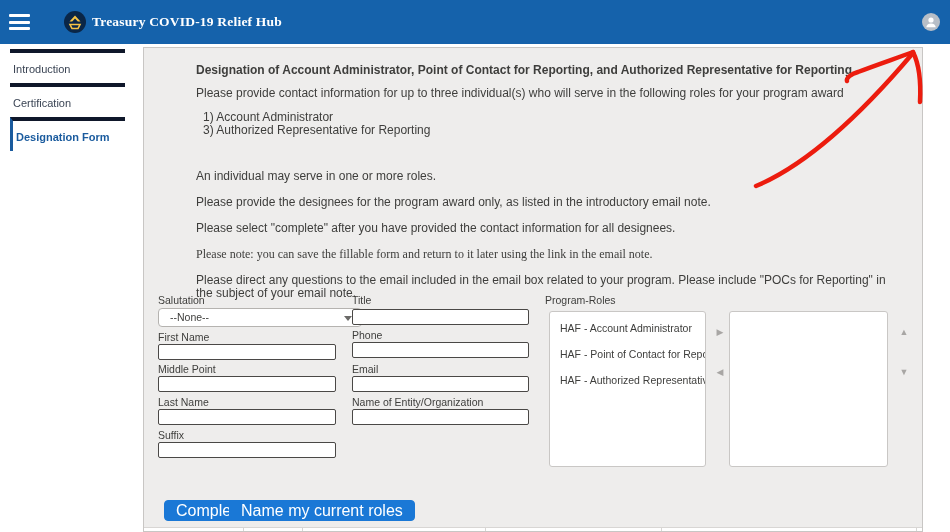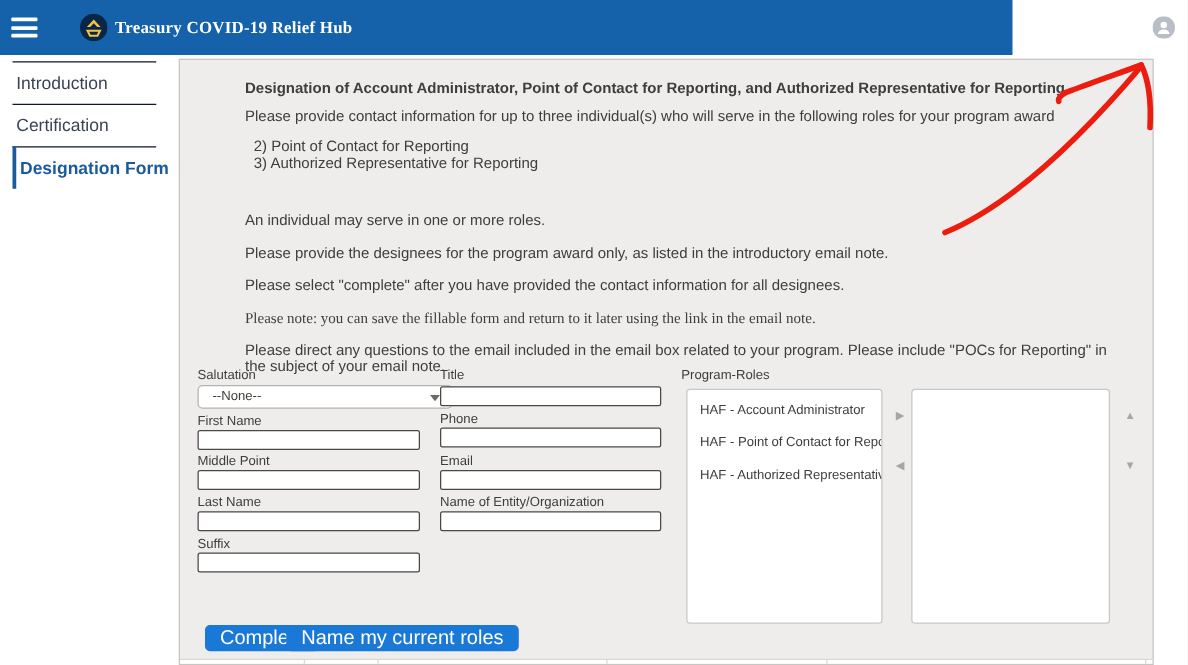--- a/index.html
+++ b/index.html
@@ -4,38 +4,38 @@
 <style>
   * { margin:0; padding:0; box-sizing:border-box; }
   html,body { width:950px; height:532px; }
   body {
     position:relative; overflow:hidden; background:#fff;
     font-family:"Liberation Sans", sans-serif; color:#3e3e3c;
   }
 
   
   .header {
-    position:absolute; left:0; top:0; width:810px; height:44px;
+    position:absolute; left:0; top:0; width:950px; height:44px;
     background:#1562ab;
   }
   .hamburger { position:absolute; left:9px; top:14px; width:21px; height:17px; cursor:pointer; }
   .hamburger span { display:block; width:21px; height:3px; background:#fff; border-radius:1px; margin-bottom:3.5px; }
   .logo { position:absolute; left:64px; top:11px; width:22px; height:22px; }
   .app-title {
     position:absolute; left:92px; top:0; height:44px; line-height:44px;
     font-family:"Liberation Serif", serif; font-weight:bold; font-size:13.5px;
     color:#ffffff; letter-spacing:0.2px;
   }
   .user-btn { position:absolute; left:922px; top:13px; width:18px; height:18px; cursor:pointer; }
 
   
   .sidebar { position:absolute; left:10px; top:49px; width:115px; }
   .side-item {
-    border-top:1px solid #0f172a; height:34px; line-height:33px;
-    font-size:14px; color:#3a4454; padding-left:3px; cursor:pointer;
+    border-top:4px solid #0f172a; height:34px; line-height:33px;
+    font-size:11px; color:#3a4454; padding-left:3px; cursor:pointer;
     white-space:nowrap;
   }
   .side-item.active {
     border-left:3px solid #1a5b9e; color:#1a5b9e; font-weight:bold;
   }
 
   
   .panel {
     position:absolute; left:143px; top:47px; width:780px; height:485px;
     background:#eeedec; border:1px solid #c8c6c4; overflow:hidden;
@@ -53,21 +53,21 @@
   .sel {
     position:absolute; left:14px; top:260px; width:204px; height:19px;
     background:#fff; border:1px solid #b5b3b0; border-radius:4px;
     font-size:10.5px; color:#3e3e3c; line-height:17px; padding-left:11px; cursor:pointer;
   }
   .sel .caret { position:absolute; right:9px; top:7px; width:0; height:0;
     border-left:4px solid transparent; border-right:4px solid transparent; border-top:5px solid #6b6a68; }
 
   .listbox {
     position:absolute; background:#fff; border:1px solid #c9c7c5; border-radius:3px;
-    top:263px; height:188px; padding-top:3px; overflow:hidden;
+    top:263px; height:156px; padding-top:3px; overflow:hidden;
   }
   .listbox .opt { height:26px; display:flex; align-items:center; padding:0 10px;
     font-size:10.5px; color:#3e3e3c; white-space:nowrap; cursor:pointer; }
   .tri-btn { position:absolute; width:14px; height:14px; font-size:9px; line-height:14px;
     text-align:center; color:#a8a6a4; cursor:pointer; background:none; border:none; }
 
   .btn {
     position:absolute; top:452px; height:21px; background:#1a78d6; color:#fff;
     border:1px solid #1a78d6; border-radius:4px; font-size:16px;
     font-family:"Liberation Sans", sans-serif; padding:0 11px; cursor:pointer;
@@ -112,21 +112,21 @@
   <div class="side-item active">Designation Form</div>
 </div>
 
 <div class="panel">
 
   <div class="txt heading" style="top:16px;">Designation of Account Administrator, Point of Contact for Reporting, and Authorized Representative for Reporting</div>
 
   <div class="txt" style="top:39px;">Please provide contact information for up to three individual(s) who will serve in the following roles for your program award</div>
 
   <div class="txt roles-list" style="top:63px;">
-    <div>2) Point of Contact for Reporting</div>
+    <div>1) Account Administrator</div>
     <div>3) Authorized Representative for Reporting</div>
   </div>
 
   <div class="txt" style="top:122px;">An individual may serve in one or more roles.</div>
   <div class="txt" style="top:148px;">Please provide the designees for the program award only, as listed in the introductory email note.</div>
   <div class="txt" style="top:174px;">Please select "complete" after you have provided the contact information for all designees.</div>
   <div class="txt" style="top:200px;font-family:Liberation Serif, serif;">Please note: you can save the fillable form and return to it later using the link in the email note.</div>
   <div class="txt" style="top:226px;">Please direct any questions to the email included in the email box related to your program. Please include "POCs for Reporting" in the subject of your email note.</div>
 
   <div class="field-label" style="left:14px; top:246px;">Salutation</div>

